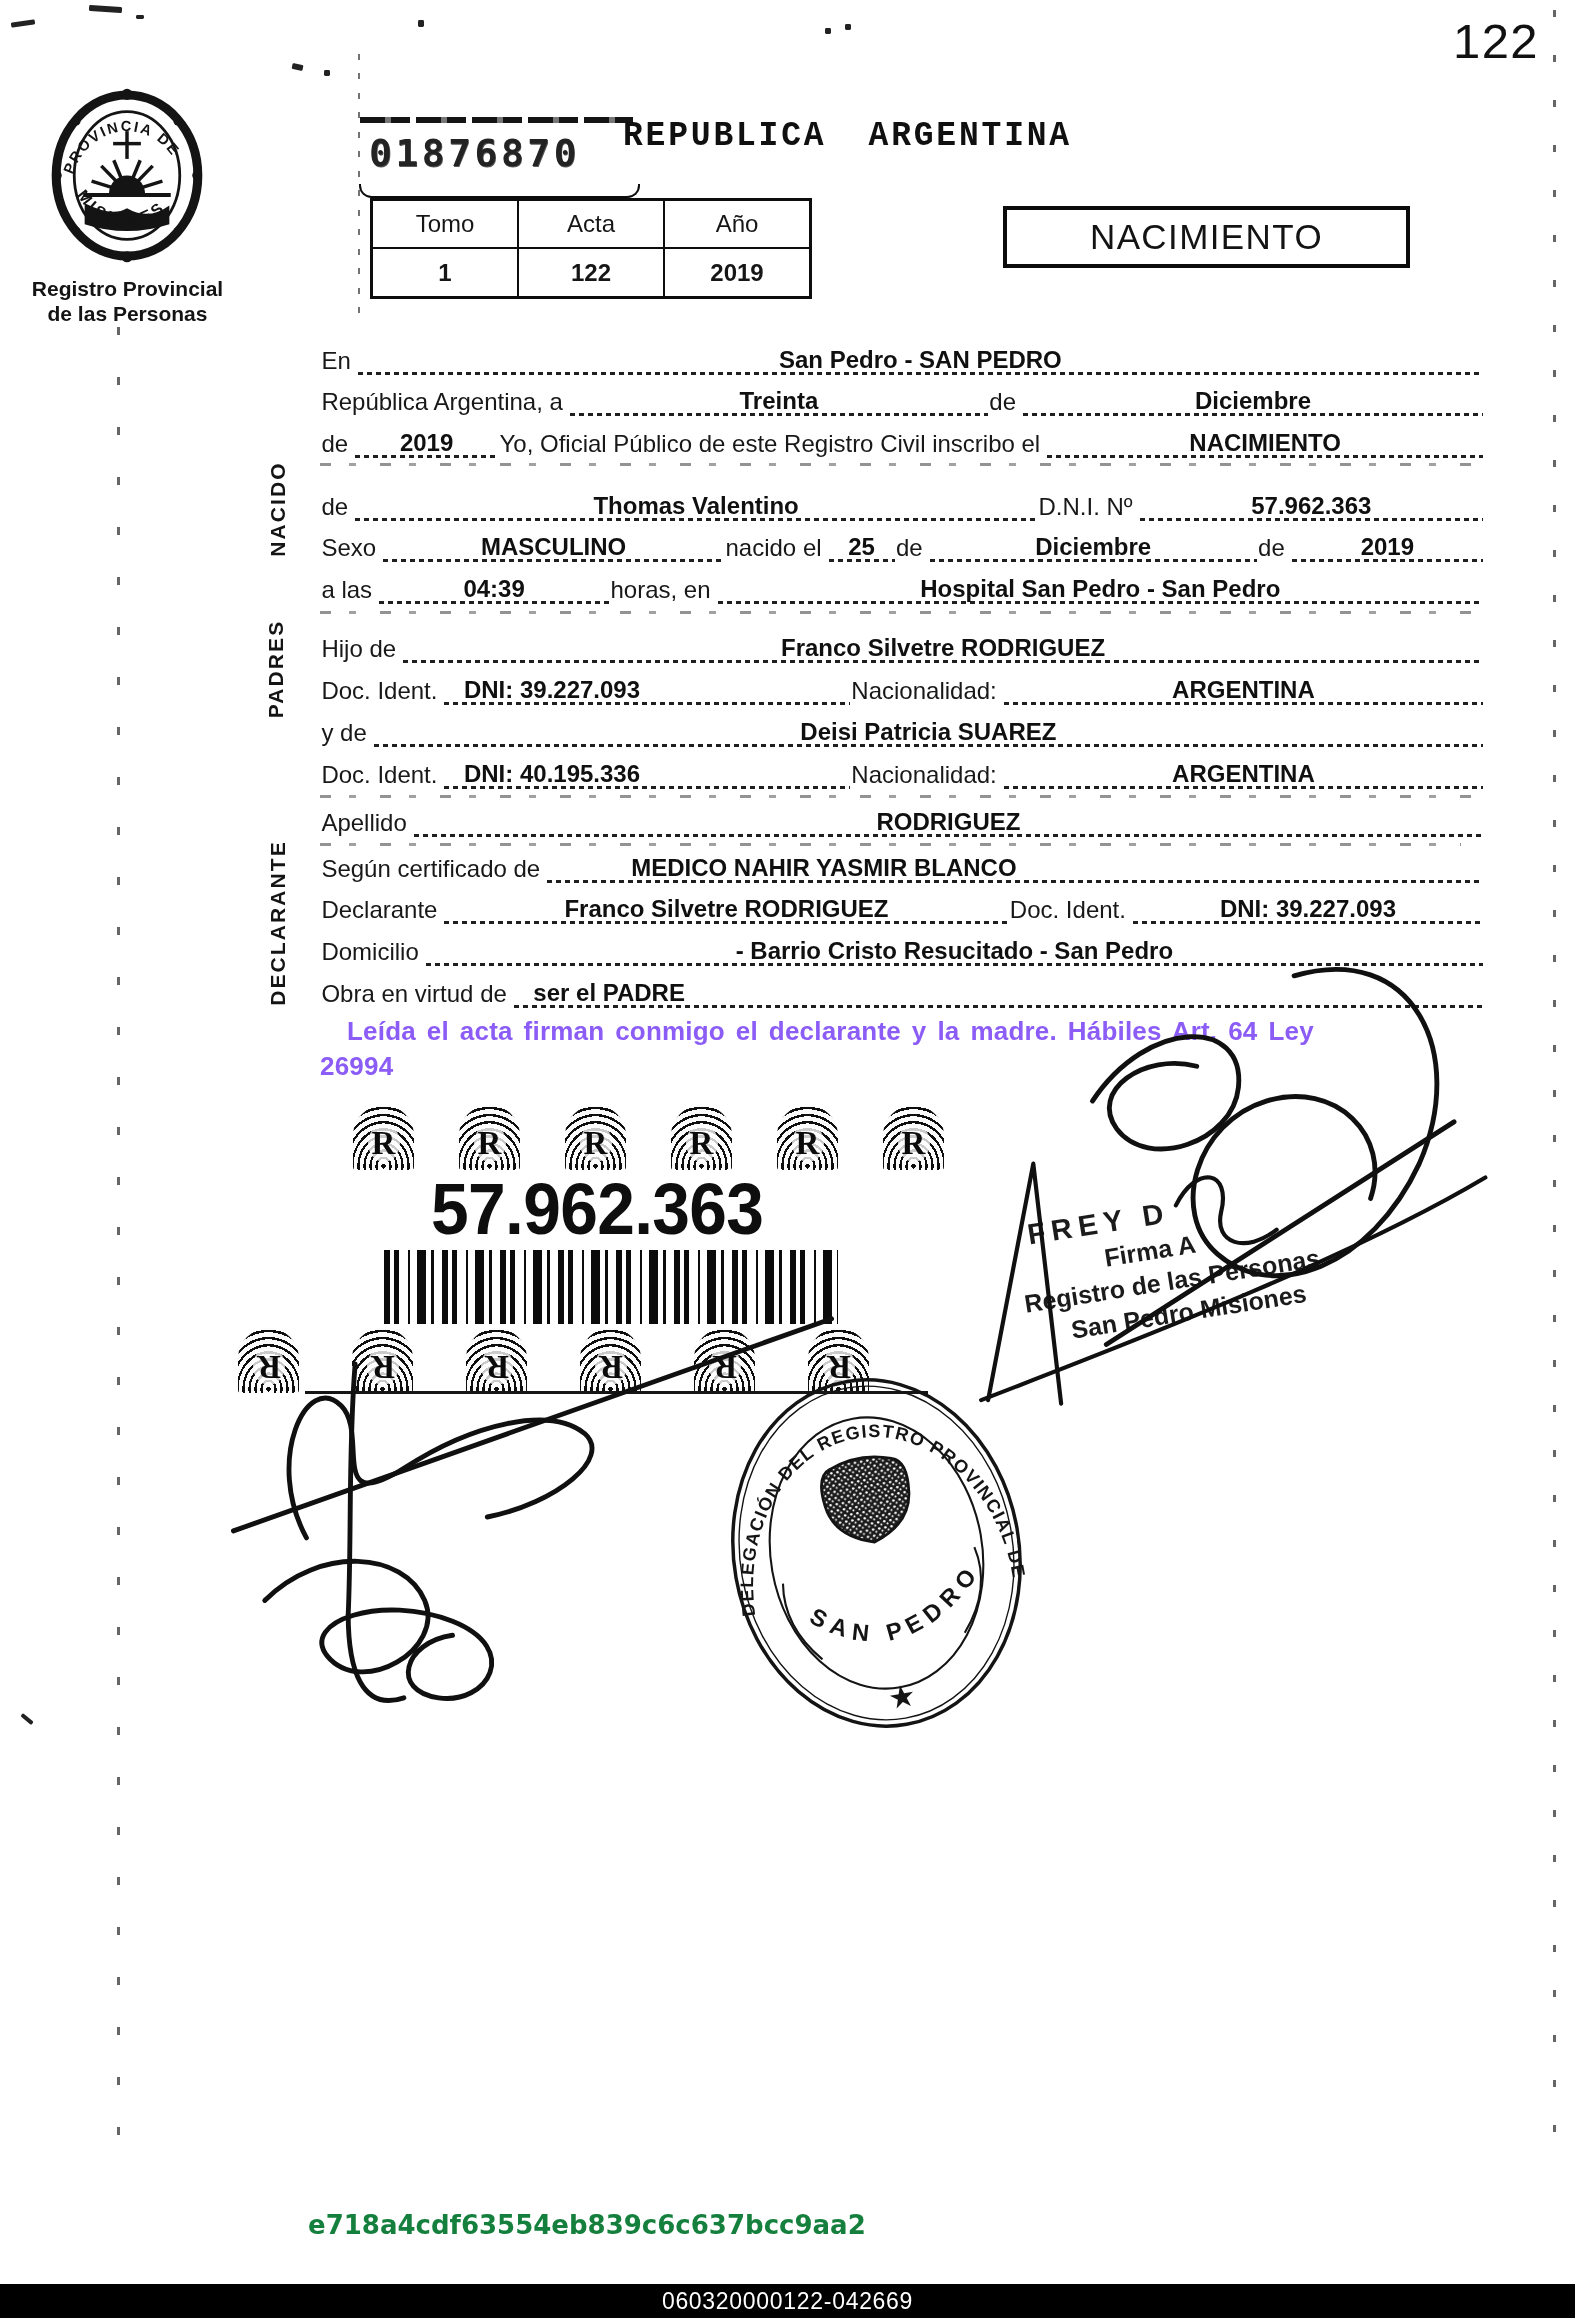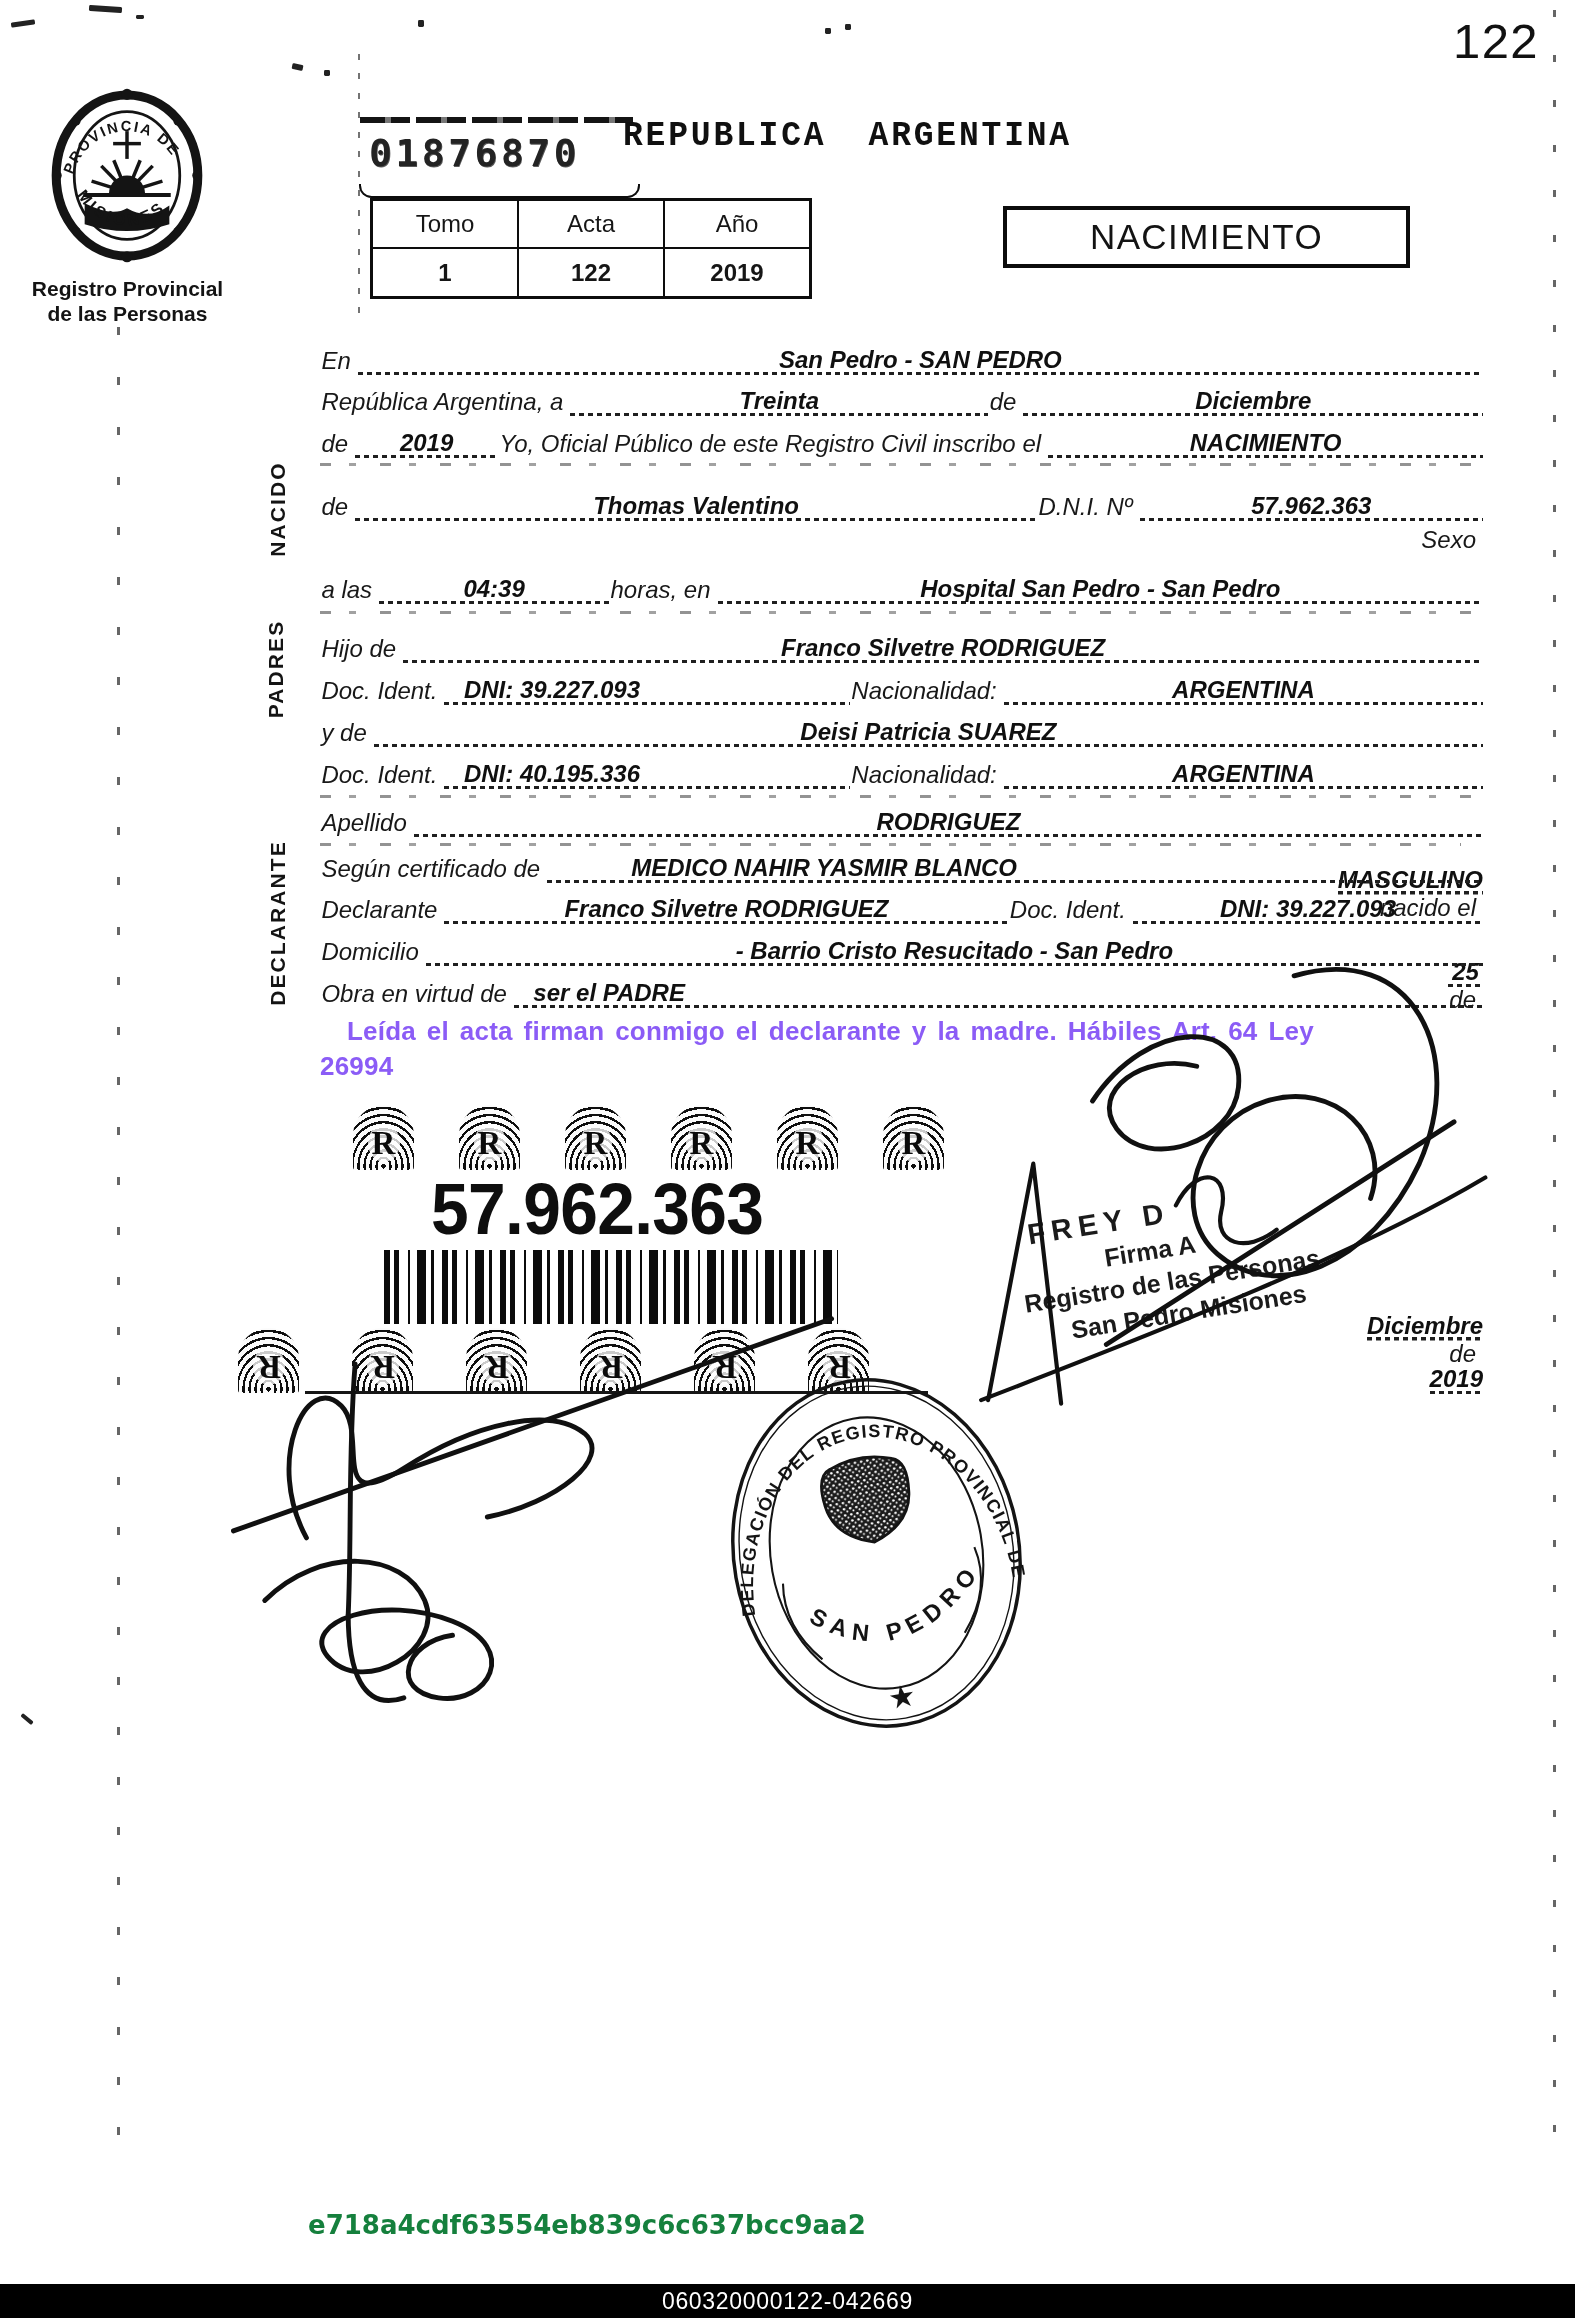--- a/index.html
+++ b/index.html
@@ -16,21 +16,21 @@
       letter-spacing:3.5px;color:#232323;text-shadow:0.7px 0.7px 0 #5a5a5a;}
   .serial-bracket{width:277px;height:12px;border:2.8px solid #0c0c0c;border-top:none;border-radius:0 0 12.5px 12.5px;}
   .emblem-caption{width:216px;text-align:center;font-size:21px;font-weight:600;line-height:1.18;color:#141414;}
   .regtable{border-collapse:collapse;border:3.5px solid #0d0d0d;}
   .regtable td{border:2.8px solid #0d0d0d;text-align:center;font-size:24px;padding:0;}
   .regtable .hrow td{width:144px;height:46px;font-weight:500;}
   .regtable .vrow td{height:47px;font-weight:600;}
   .nac-box{width:399px;height:54px;border:4.2px solid #0c0c0c;display:flex;align-items:center;
            justify-content:center;font-size:35px;letter-spacing:1.4px;font-weight:500;color:#131313;}
   
-  .fline{position:absolute;left:320px;width:1163px;display:flex;align-items:flex-end;height:35px;font-size:24px;font-style:italic;}
+  .fline{position:absolute;left:320px;width:1163px;display:flex;align-items:flex-end;height:35px;font-size:24px;}
   .lbl{white-space:nowrap;padding:0 7px 1.4px 1.4px;line-height:1.05;color:#181818;}
   .fill{position:relative;display:flex;justify-content:center;align-items:flex-end;min-width:35px;
         background:repeating-linear-gradient(90deg,#1f1f1f 0 4.9px,transparent 4.9px 9px) left bottom/100% 3.5px no-repeat;}
   .grow{flex:1;}
   .val{font-weight:700;line-height:1;padding-bottom:2.8px;white-space:nowrap;color:#101010;}
   .vleft{justify-content:flex-start;padding-left:19.5px;}
   .smudge{position:absolute;height:2.8px;opacity:.55;
         background:repeating-linear-gradient(90deg,#3a3a3a 0 11px,transparent 11px 29px,#555 29px 36px,transparent 36px 60px);}
   .mlabel{position:absolute;transform:translate(-50%,-50%) rotate(-90deg);font-weight:700;font-size:21px;
           letter-spacing:2.1px;color:#141414;white-space:nowrap;}
@@ -186,21 +186,21 @@
   <div class="fline" style="top:486px;">
     <span class="lbl">de</span>
     <span class="fill" style="flex:0 0 682px;">
         <span class="val">Thomas Valentino</span>
       </span>
     <span class="lbl">D.N.I. Nº</span>
     <span class="fill grow">
         <span class="val">57.962.363</span>
       </span>
   </div>
-  <div class="fline" style="top:527px;flex-direction:column;">
+  <div class="fline" style="top:527px;">
     <span class="lbl">Sexo</span>
     <span class="fill" style="flex:0 0 341px;">
         <span class="val">MASCULINO</span>
       </span>
     <span class="lbl">nacido el</span>
     <span class="fill" style="flex:0 0 66px;">
         <span class="val">25</span>
       </span>
     <span class="lbl">de</span>
     <span class="fill" style="flex:0 0 327px;">

